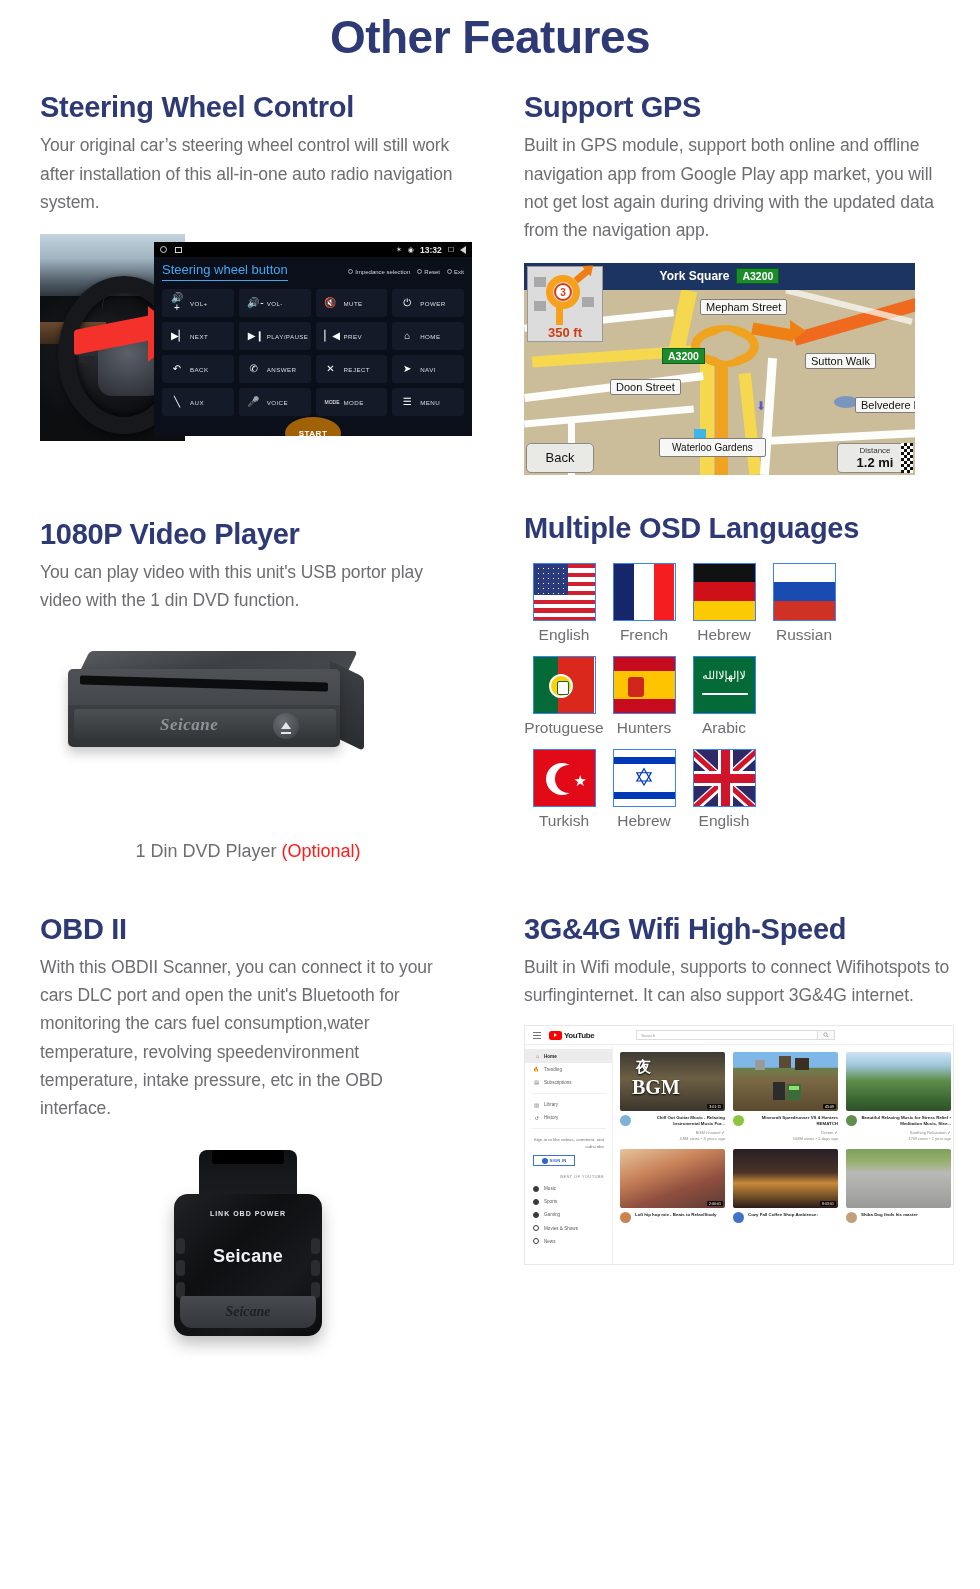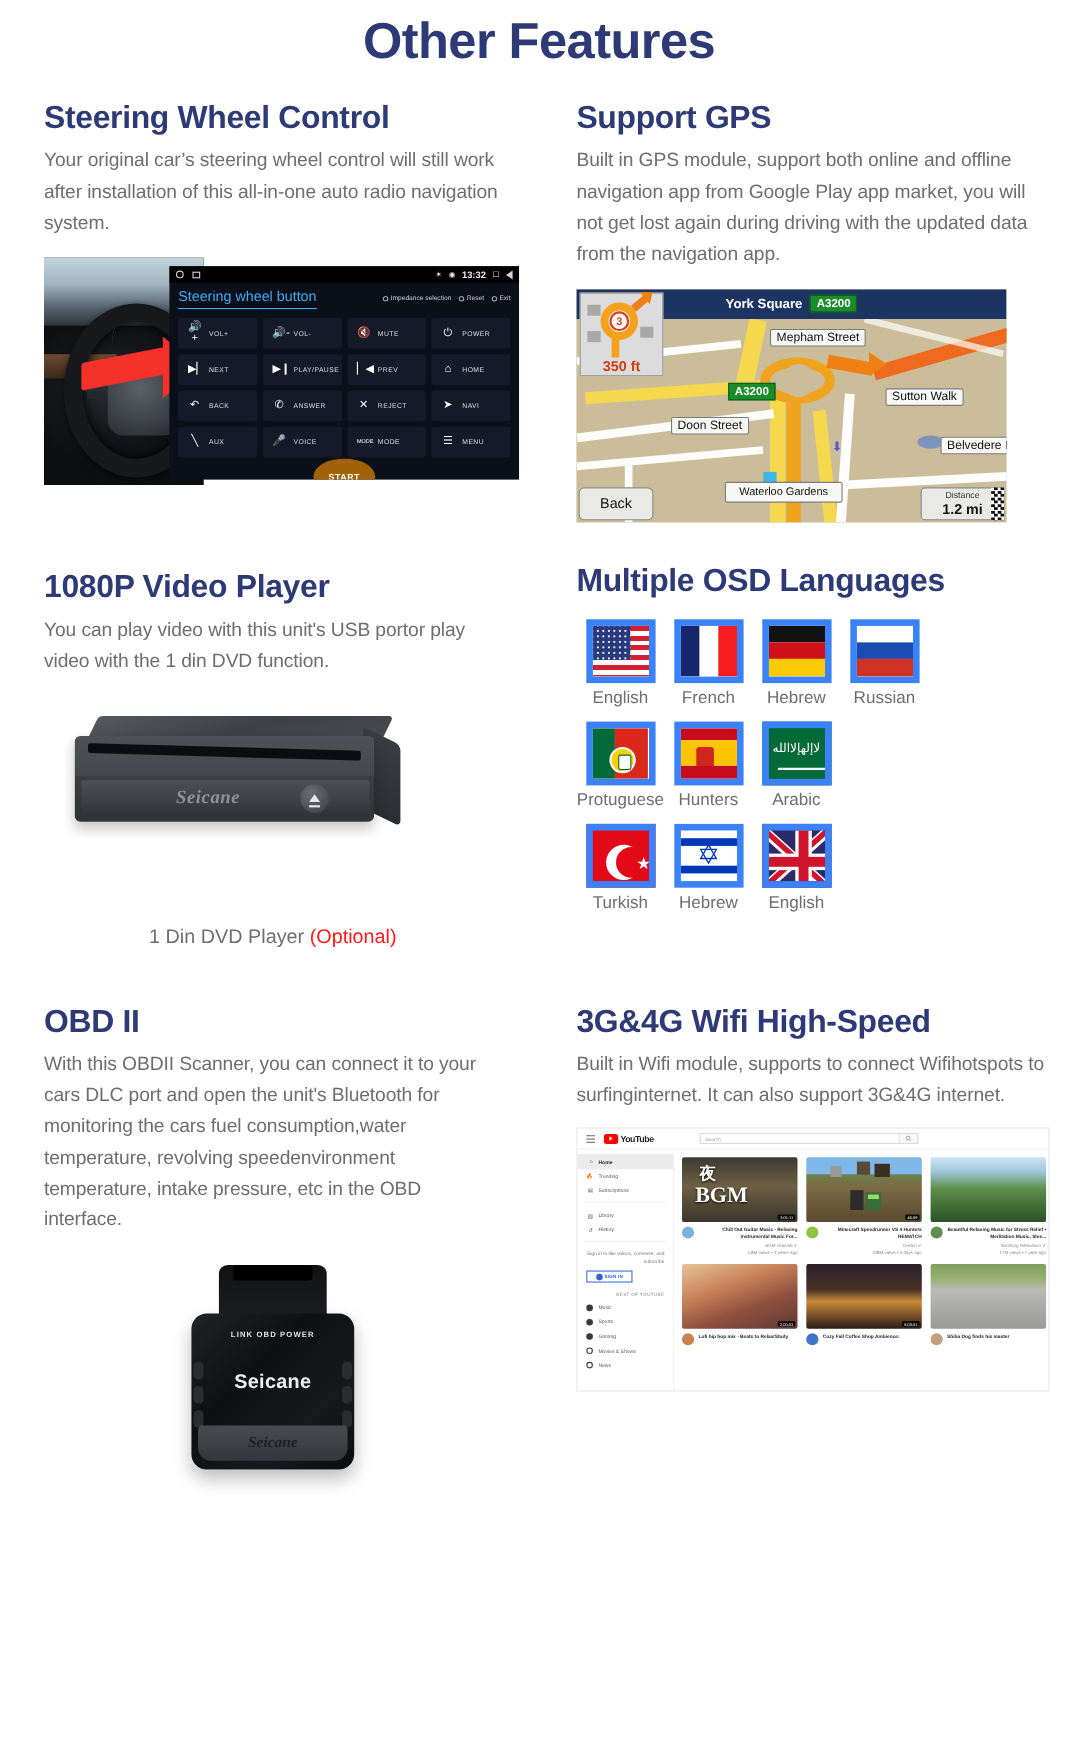--- a/index.html
+++ b/index.html
@@ -251,21 +251,21 @@
   .dvd-eject:after {
     content:''; position: absolute; bottom: 5px; width: 10px; height: 2px; background: #e4e7ea;
   }
 
   
   .flags { margin-top: 18px; }
   .flag-row { display: flex; gap: 0; margin-bottom: 12px; }
   .flag-cell { width: 80px; margin-right: 0; text-align: center; }
   .flag-cell + .flag-cell { margin-left: 0; }
   .flag {
-    width: 63px; height: 58px; margin: 0 auto; border: 6px solid #3b82f6;
+    width: 63px; height: 58px; margin: 0 auto; border: 1px solid #3b82f6;
     position: relative; overflow: hidden; background: #fff;
   }
   .flag-label { font-size: 15.5px; color: #6e6e72; margin-top: 5px; }
 
   .f-us .stripes { position:absolute;inset:0;
     background: repeating-linear-gradient(180deg,#d32030 0 4.45px,#fff 4.45px 8.9px); }
   .f-us .canton { position:absolute;left:0;top:0;width:34px;height:31px;background:#2a3b7d;
     background-image: radial-gradient(#fff 0.8px, transparent 0.9px);
     background-size: 5px 5px; background-position: 2px 2px; }
   .f-fr { display: flex; }

